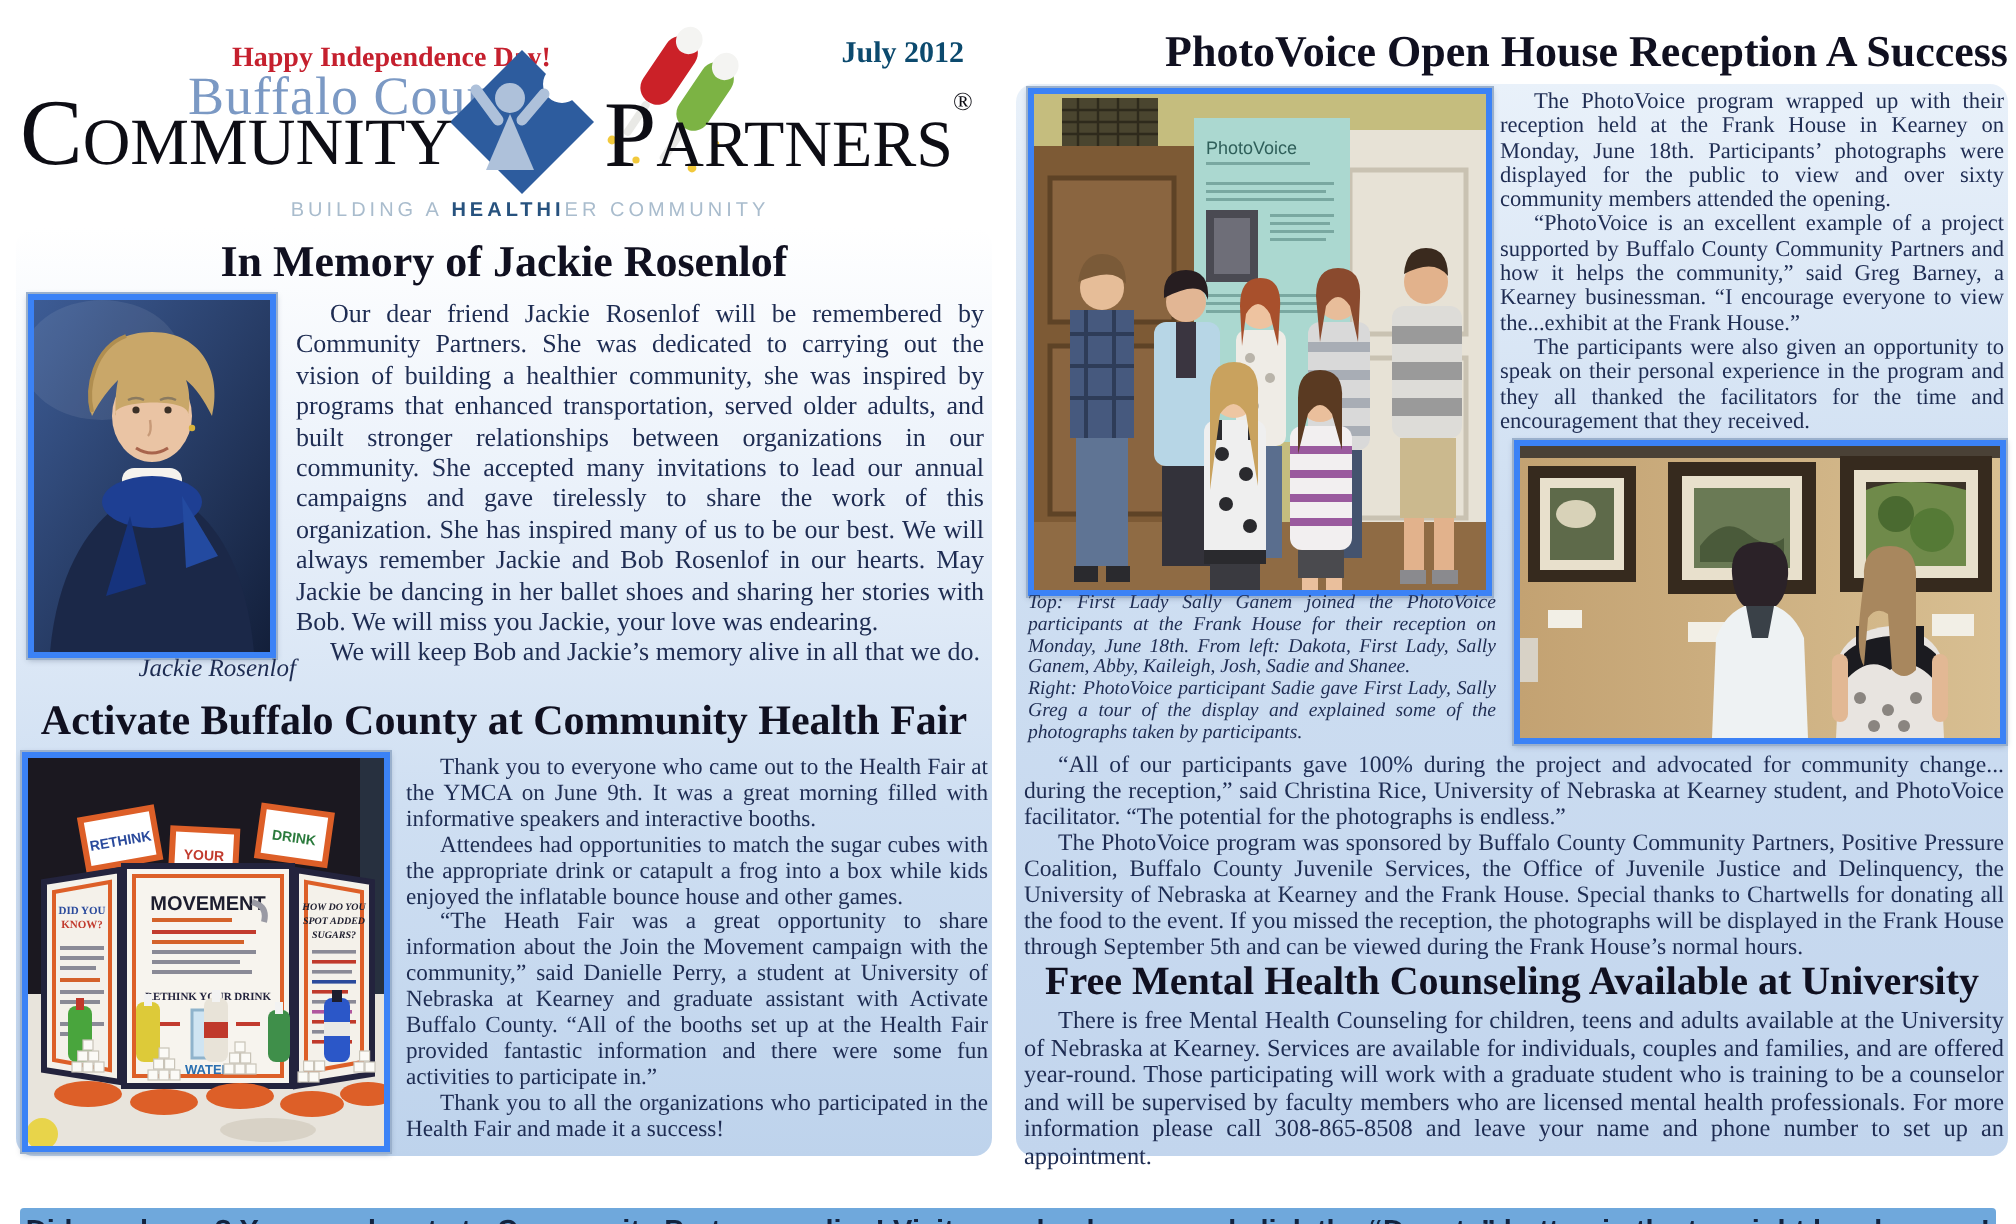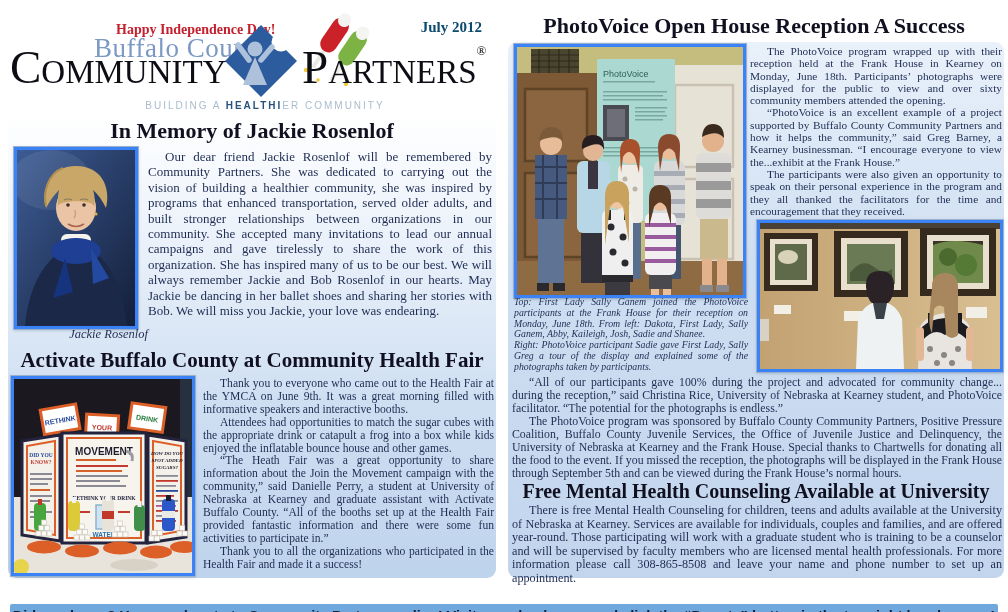--- a/index.html
+++ b/index.html
@@ -26,21 +26,21 @@
   .panel{position:absolute;border-radius:9px;}
   .panel.left-col{left:8px;top:114px;width:488px;height:464px;
      background:linear-gradient(180deg,#ffffff 0%,#eaf1fa 28%,#cfdff2 62%,#bed3ec 100%);}
   .panel.right-col{left:508px;top:42px;width:496px;height:536px;
      background:linear-gradient(180deg,#e9f1fa 0%,#cfdff2 40%,#c2d5ed 100%);}
 
   
   .headline{position:absolute;text-align:center;font-weight:bold;color:#101020;z-index:4;}
   .hl-memory{left:8px;top:118px;width:488px;font-size:22px;}
   .hl-fair{left:8px;top:348px;width:488px;font-size:21px;}
-  .hl-photovoice{left:504px;top:13px;width:500px;font-size:22px;}
+  .hl-photovoice{left:504px;top:13px;width:500px;font-size:22px;text-align:right;}
   .hl-counseling{left:508px;top:480px;width:496px;font-size:20px;}
 
   
   .body-text{position:absolute;z-index:4;text-align:justify;color:#1e2c52;}
   .body-text p{margin:0;text-indent:17px;}
   .txt-memory{left:148px;top:149px;width:344px;font-size:13px;line-height:15.4px;}
   .txt-fair{left:203px;top:378px;width:291px;font-size:11.6px;line-height:12.9px;}
   .txt-pv-intro{left:750px;top:45px;width:252px;font-size:11.3px;line-height:12.3px;}
   .txt-pv-bottom{left:512px;top:376px;width:490px;font-size:11.8px;line-height:13px;}
   .txt-counseling{left:512px;top:504px;width:490px;font-size:12.2px;line-height:13.6px;}
@@ -140,20 +140,21 @@
       <path d="M63,50 Q67,48 71,50" stroke="#8a7a60" stroke-width="1.2" fill="none"></path>
       <path d="M58,60 Q59,66 57,68" stroke="#c79a78" stroke-width="1.2" fill="none"></path>
       <path d="M51,74 Q59,79 67,74" stroke="#a8644c" stroke-width="1.6" fill="none"></path>
       <circle cx="79" cy="64" r="1.6" fill="#d9b33c"></circle>
     </svg>
   </div>
   <div class="jackie-caption">Jackie Rosenlof</div>
 
   <div class="body-text txt-memory">
     <p>Our dear friend Jackie Rosenlof will be remembered by Community Partners. She was dedicated to carrying out the vision of building a healthier community, she was inspired by programs that enhanced transportation, served older adults, and built stronger relationships between organizations in our community. She accepted many invitations to lead our annual campaigns and gave tirelessly to share the work of this organization. She has inspired many of us to be our best. We will always remember Jackie and Bob Rosenlof in our hearts. May Jackie be dancing in her ballet shoes and sharing her stories with Bob. We will miss you Jackie, your love was endearing.</p>
+    <p>We will keep Bob and Jackie’s memory alive in all that we do.</p>
   </div>
 
   <div class="headline hl-fair">Activate Buffalo County at Community Health Fair</div>
 
   <div class="photo-frame ph-fair">
     <svg width="178" height="194" viewBox="0 0 178 194">
       <rect width="178" height="120" fill="#1b1820"></rect>
       <rect x="166" y="0" width="12" height="120" fill="#27303f"></rect>
       <rect y="118" width="178" height="76" fill="#e8e4dc"></rect>
 

